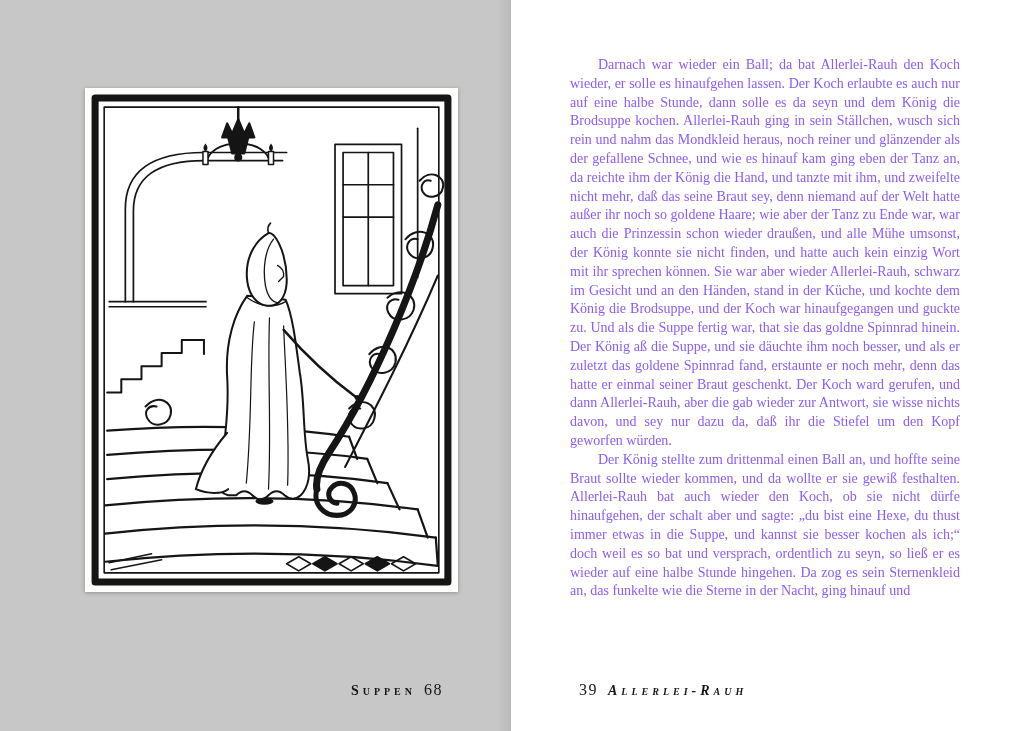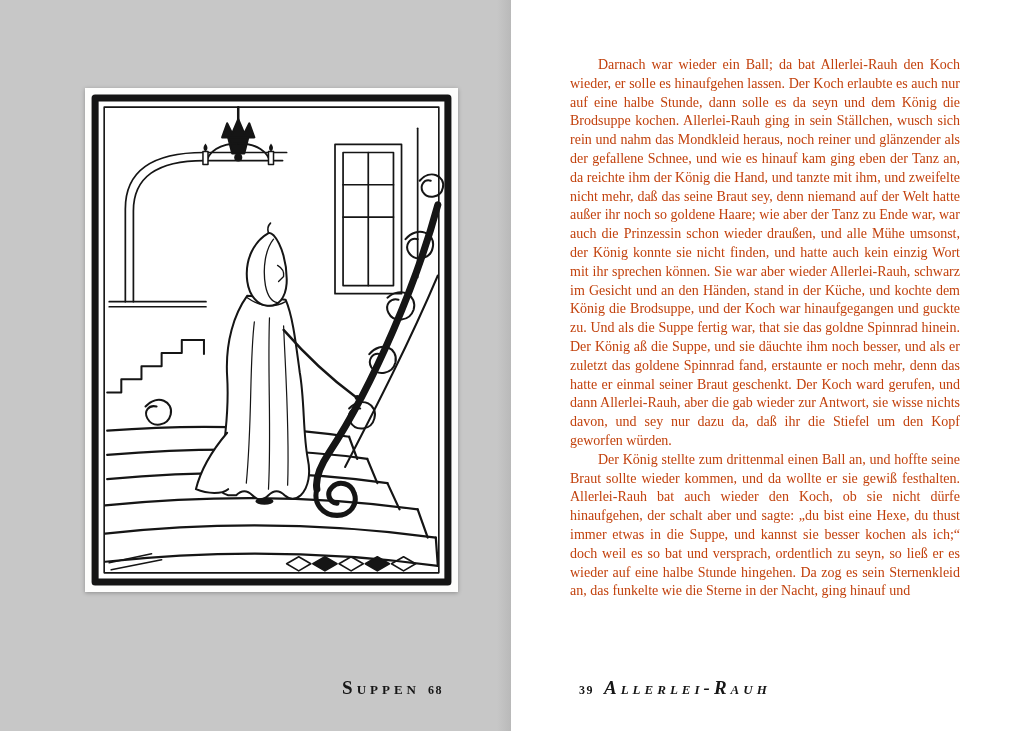--- a/index.html
+++ b/index.html
@@ -36,37 +36,37 @@
   .page-right {
     position: absolute; left: 511px; top: 0;
     width: 509px; height: 731px;
     background: #ffffff;
   }
   .textblock {
     position: absolute; left: 59px; top: 56px; width: 390px;
     font-size: 14px; line-height: 18.8px;
     text-align: justify;
     hyphens: auto; -webkit-hyphens: auto;
-    color: #c2410c;
+    color: #8b5cf6;
   }
   .para { margin: 0; text-indent: 28px; }
 
   
   .footer { position: absolute; bottom: 32px; white-space: nowrap; color: #161616; }
   .footer-left { right: 68px; text-align: right; }
   .footer-right { left: 68px; }
   .sc {
     font-variant: small-caps;
     letter-spacing: 4px;
-    font-size: 19px;
+    font-size: 14px;
     font-weight: 700;
   }
   .pagenum {
-    font-size: 12px;
-    font-weight: 700;
+    font-size: 16px;
+    font-weight: 400;
     letter-spacing: 1.5px;
   }
   .footer-left .pagenum { margin-left: 8px; }
   .footer-right .sc { margin-left: 10px; font-style: italic; }
 </style>
 </head>
 <body>
 
 <div class="spread">
 

